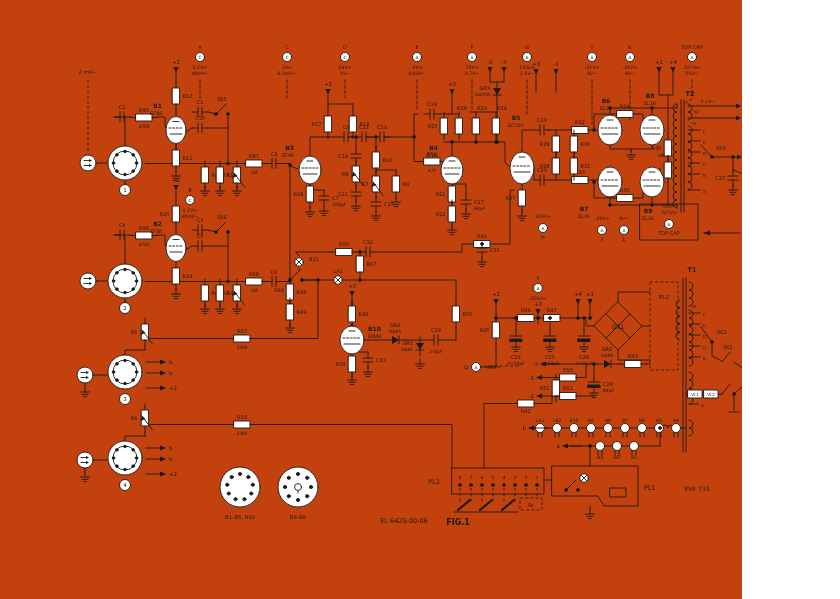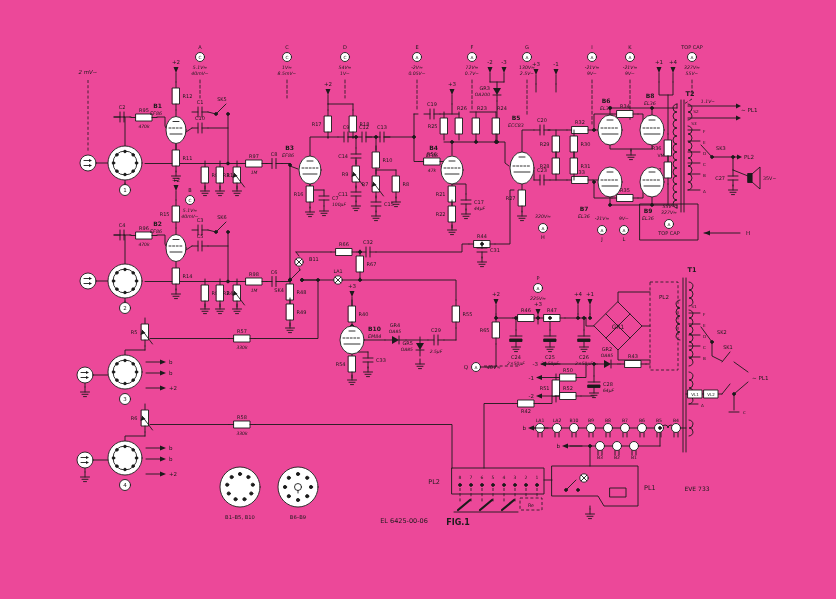--- a/index.html
+++ b/index.html
@@ -1,16 +1,16 @@
 <!DOCTYPE html>
 <html><head>
 <meta charset="utf-8">
 <style>
   html,body{margin:0;padding:0;background:#ffffff;}
-  #page{position:relative;width:836px;height:599px;background:#ec4899;overflow:hidden;}
+  #page{position:relative;width:742px;height:599px;background:#c2410c;overflow:hidden;}
   svg{display:block;}
   text{font-family:"DejaVu Sans",sans-serif;fill:#1b1b1b;stroke:none;}
   .w{stroke:#1b1b1b;stroke-width:.9;fill:none;stroke-linecap:round;stroke-linejoin:round;}
   .wd{stroke:#1b1b1b;stroke-width:.8;fill:none;stroke-dasharray:3 2.2;}
   .wb{stroke:#1b1b1b;stroke-width:2.2;fill:none;stroke-linecap:round;}
   #parts{stroke:#1b1b1b;stroke-width:.9;fill:none;stroke-linecap:round;stroke-linejoin:round;}
 </style>
 </head>
 <body>
 

